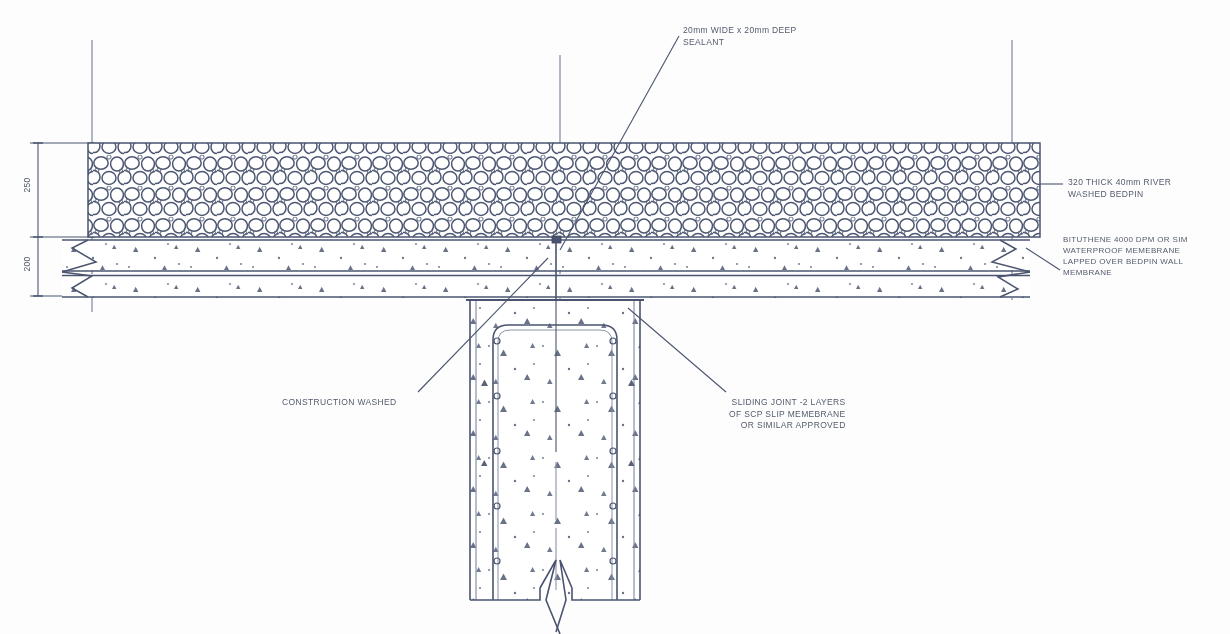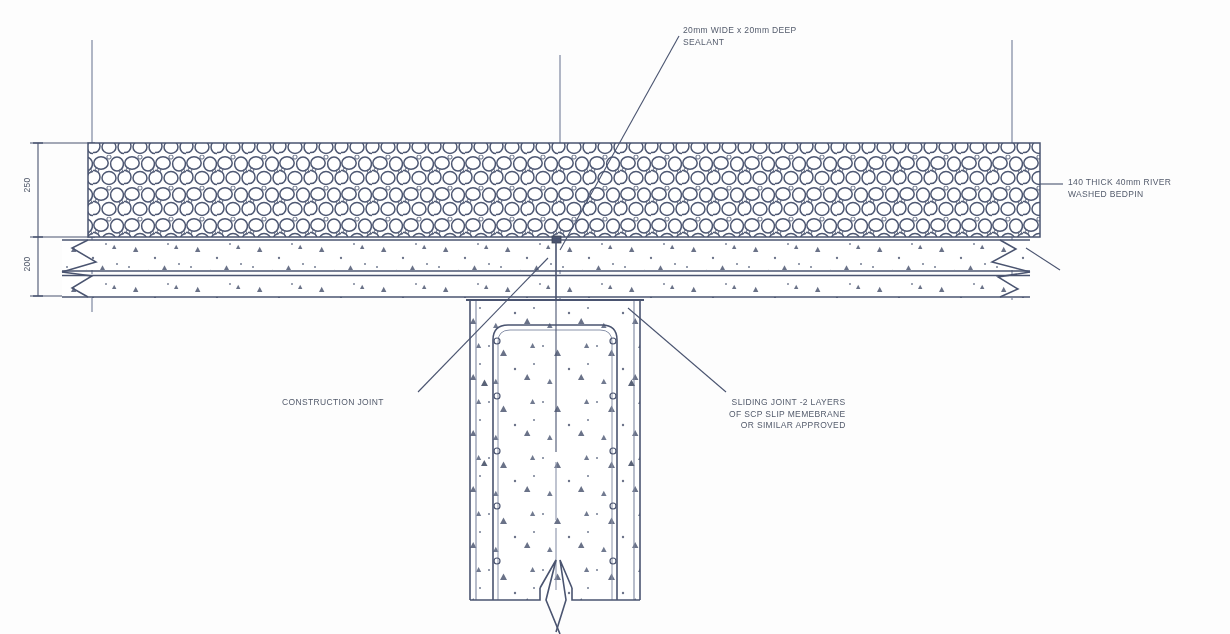--- a/index.html
+++ b/index.html
@@ -206,25 +206,29 @@
 
       <line x1="418" y1="392" x2="548" y2="258"></line>
 
       <line x1="726" y1="392" x2="628" y2="308"></line>
     </g>
   </svg>
 
   <div class="anno" style="left:683px; top:25px;"><span>20mm WIDE x 20mm DEEP</span>
 <span>SEALANT</span></div>
 
-  <div class="anno" style="left:1068px; top:177px;"><span>140 THICK 40mm RIVER</span>
+  <div class="anno" style="left:1068px; top:177px;"><span>320 THICK 40mm RIVER</span>
 <span>WASHED BEDPIN</span></div>
 
-
-  <div class="anno" style="left:282px; top:397px;"><span>CONSTRUCTION JOINT</span></div>
+  <div class="anno small" style="left:1063px; top:234px;"><span>BITUTHENE 4000 DPM OR SIM</span>
+<span>WATERPROOF MEMEBRANE</span>
+<span>LAPPED OVER BEDPIN WALL</span>
+<span>MEMBRANE</span></div>
+
+  <div class="anno" style="left:282px; top:397px;"><span>CONSTRUCTION WASHED</span></div>
 
   <div class="anno" style="left:729px; top:397px;text-align:right;"><span>SLIDING JOINT -2 LAYERS</span>
 <span>OF SCP SLIP MEMEBRANE</span>
 <span>OR SIMILAR APPROVED</span></div>
 
   <div class="dimtext rot" style="left:19px; top:180px;">250</div>
   <div class="dimtext rot" style="left:19px; top:259px;">200</div>
 
 </div>
 

